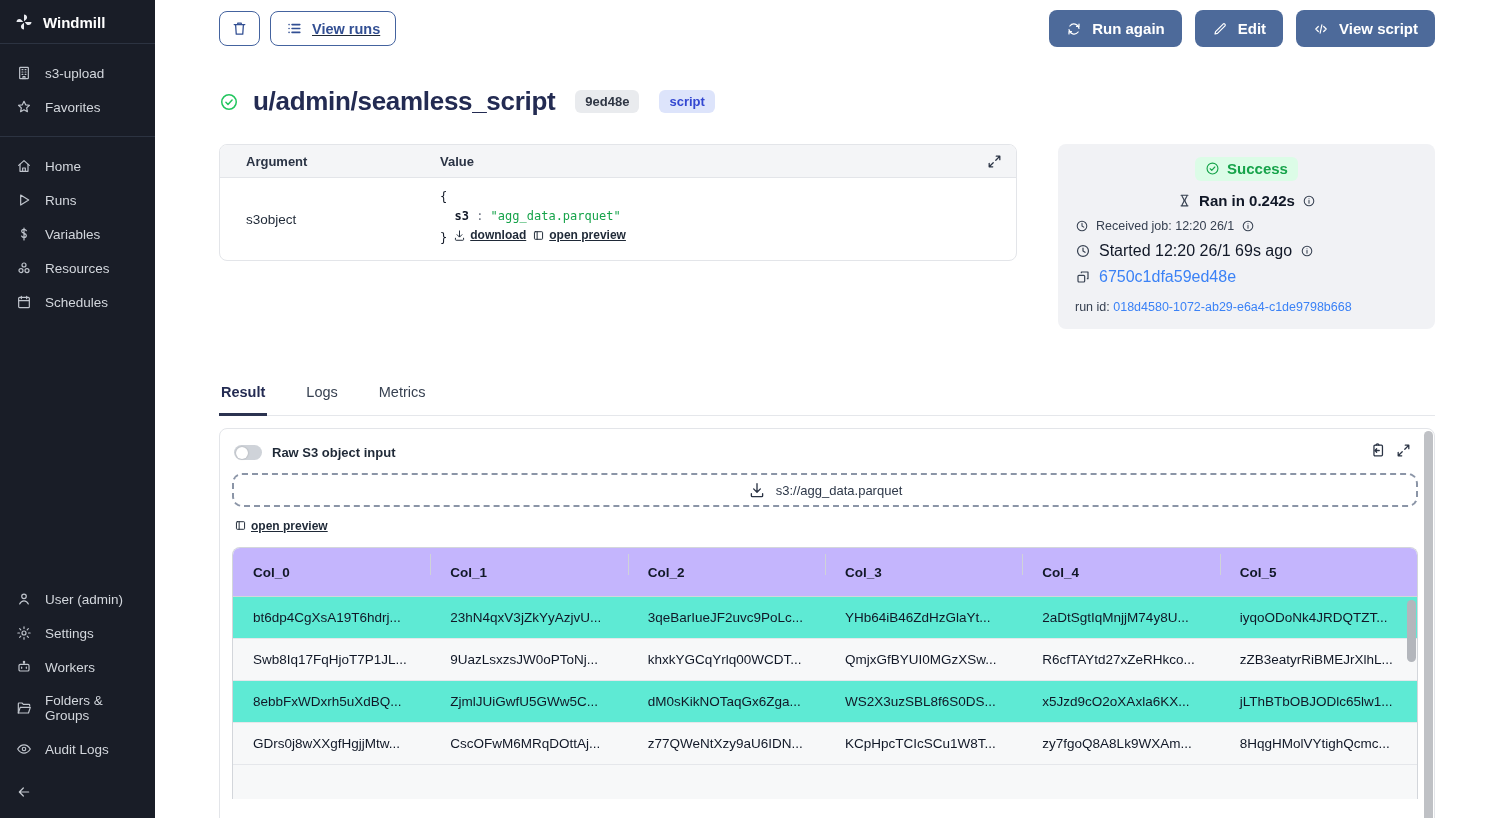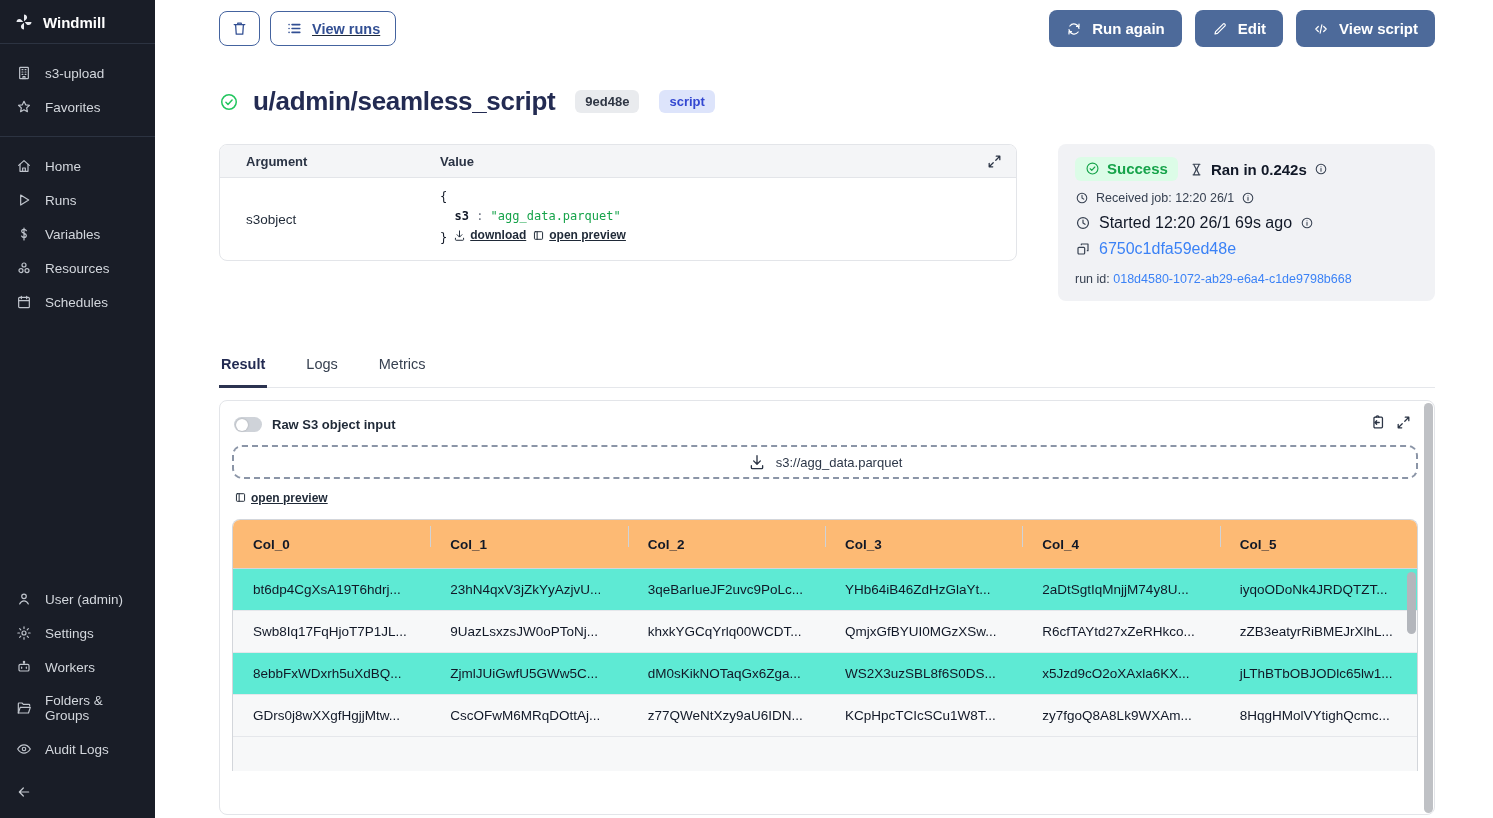--- a/index.html
+++ b/index.html
@@ -68,21 +68,21 @@
   .val-links { display:inline-flex; align-items:center; gap:6px; margin-left:6px;
     font-family:"Liberation Sans",sans-serif; }
   .mini-link { display:inline-flex; align-items:center; gap:4px; font-size:12px; font-weight:700;
     color:#1f2937; text-decoration:underline; cursor:pointer; }
   .mini-link .ic { width:13px; height:13px; }
 
   
   .info-card { width:377px; background:#f1f2f5; border-radius:8px; padding:13px 17px 15px; }
   .ic-row { display:flex; align-items:center; gap:8px; }
   .gaps { color:#4b5563; }
-  .row1 { gap:11px; margin-bottom:10px; }
+  .row1 { gap:11px; margin-bottom:10px;flex-direction:column; }
   .success-pill { display:inline-flex; align-items:center; gap:7px; background:#dcfce7; color:#16a34a;
     font-weight:700; font-size:15px; padding:3px 10px 4px; border-radius:6px; }
   .success-pill .ic { width:15px; height:15px; }
   .ran-in { display:inline-flex; align-items:center; gap:7px; font-weight:700; font-size:15px; color:#111827; }
   .ran-in .ic, .row-sm .ic, .row-lg .ic { width:15px; height:15px; color:#374151; }
   .row-sm { font-size:12.5px; color:#374151; margin-bottom:9px; gap:7px; }
   .row-sm .ic { width:14px; height:14px; }
   .row-lg { font-size:16px; color:#111827; margin-bottom:8px; }
   .row-lg .ic { width:16px; height:16px; }
   .info-i { width:14px !important; height:14px !important; color:#4b5563; }
@@ -109,21 +109,21 @@
   .drop-zone { margin:13px 4px 0 0; height:34px; border:2px dashed #8b95a7; border-radius:10px;
     display:flex; align-items:center; justify-content:center; gap:10px; cursor:pointer;
     color:#2d3748; font-size:13px; font-weight:500; }
   .drop-zone .ic { width:18px; height:18px; color:#2b3445; }
   .preview-row { margin:11px 0 11px 2px; }
 
   
   .dtable { width:1186px; border:1px solid #d3d6db; border-bottom:none; border-radius:8px 8px 0 0;
     position:relative; overflow:hidden; }
   .dt-head { display:grid; grid-template-columns:repeat(6,1fr); height:49px; align-items:center;
-    background:#fdba74; border-bottom:1px solid #d3d6db; font-size:13.5px; font-weight:700; color:#111827; }
+    background:#c4b5fd; border-bottom:1px solid #d3d6db; font-size:13.5px; font-weight:700; color:#111827; }
   .dt-head .cell { padding-left:20px; position:relative; }
   .dt-head .cell + .cell::before { content:""; position:absolute; left:0; top:-11px; height:21px;
     width:1px; background:#cfd3d8; }
   .dt-row { display:grid; grid-template-columns:repeat(6,1fr); height:42px; align-items:center;
     font-size:13.5px; color:#111827; border-bottom:1px solid #e5e7eb; background:#5eead4; }
   .dt-row:nth-child(even) { background:#f7f8f9; }
   .dt-row .cell { padding-left:20px; white-space:nowrap; overflow:hidden; }
   .dt-stripe { height:34px; background:#f7f8f9; }
   .table-scroll { position:absolute; right:1px; top:52px; width:9px; height:62px;
     background:#b3b6bc; border-radius:5px; cursor:grab; }

